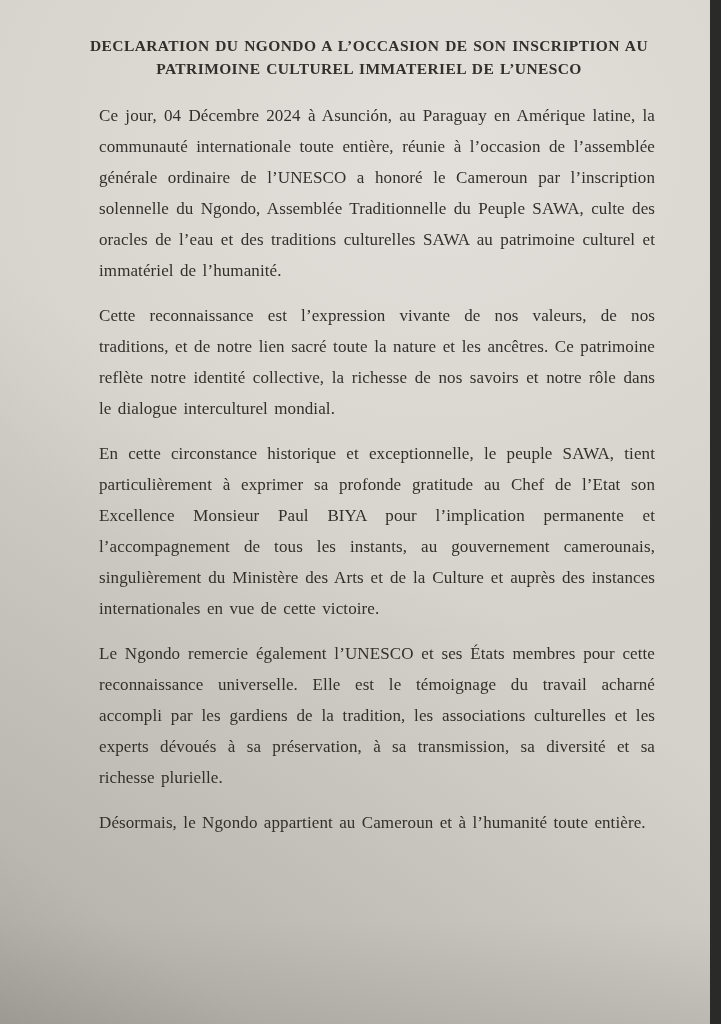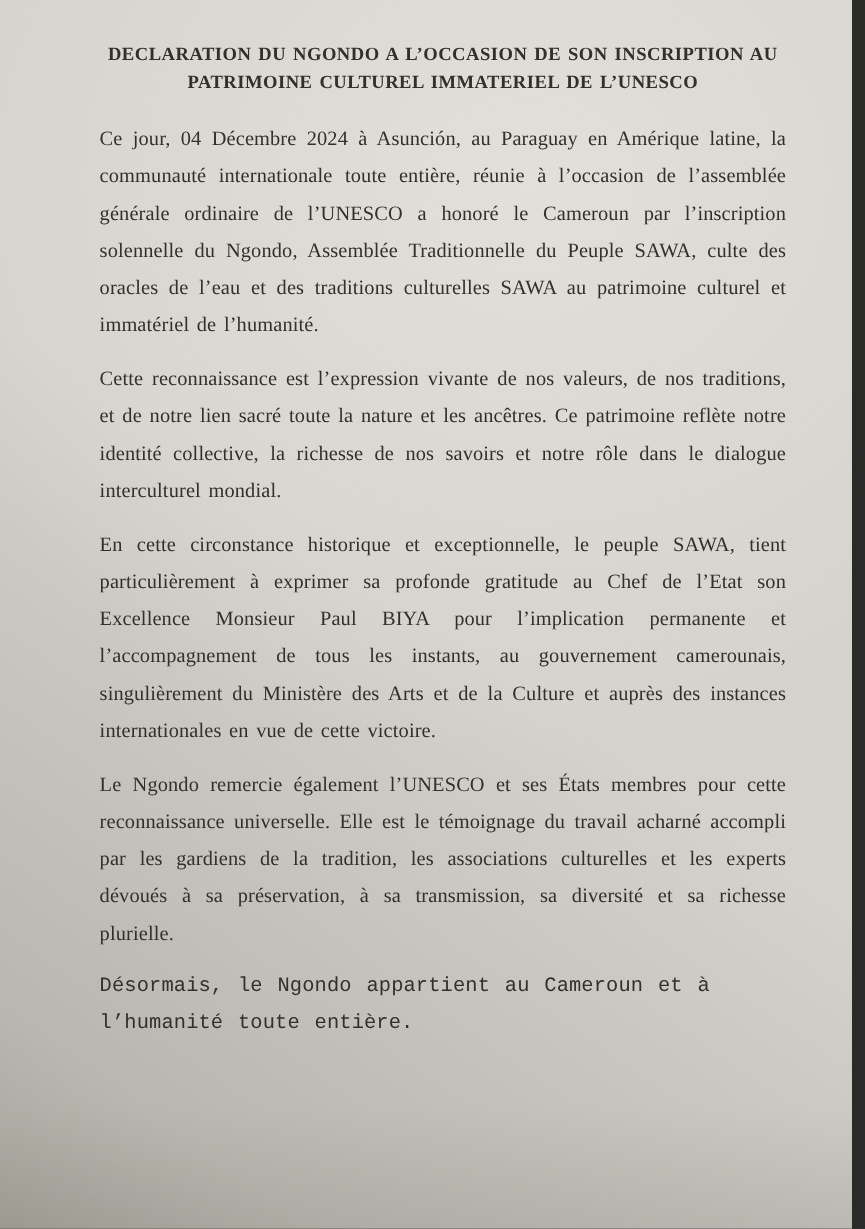--- a/index.html
+++ b/index.html
@@ -38,33 +38,32 @@
     line-height: 23px;
     font-weight: bold;
     text-align: center;
     letter-spacing: 0.4px;
     word-spacing: 1.5px;
   }
   .doc-title .tl {
     display: block;
   }
   .para {
-    margin: 14px 0 0 0;
+    margin: 14px 0 0 16px;
     font-size: 17px;
     line-height: 31px;
     text-align: justify;
     word-spacing: 2px;
     letter-spacing: 0.1px;
   }
   .para.first {
     margin-top: 20px;
   }
   .para.single {
     text-align: left;
-    font-family: Liberation Mono, monospace;
   }
   .para.date-line {
     margin-top: 18px;
     text-align: left;
   }
 </style>
 </head>
 <body>
 
 <div class="photo">

